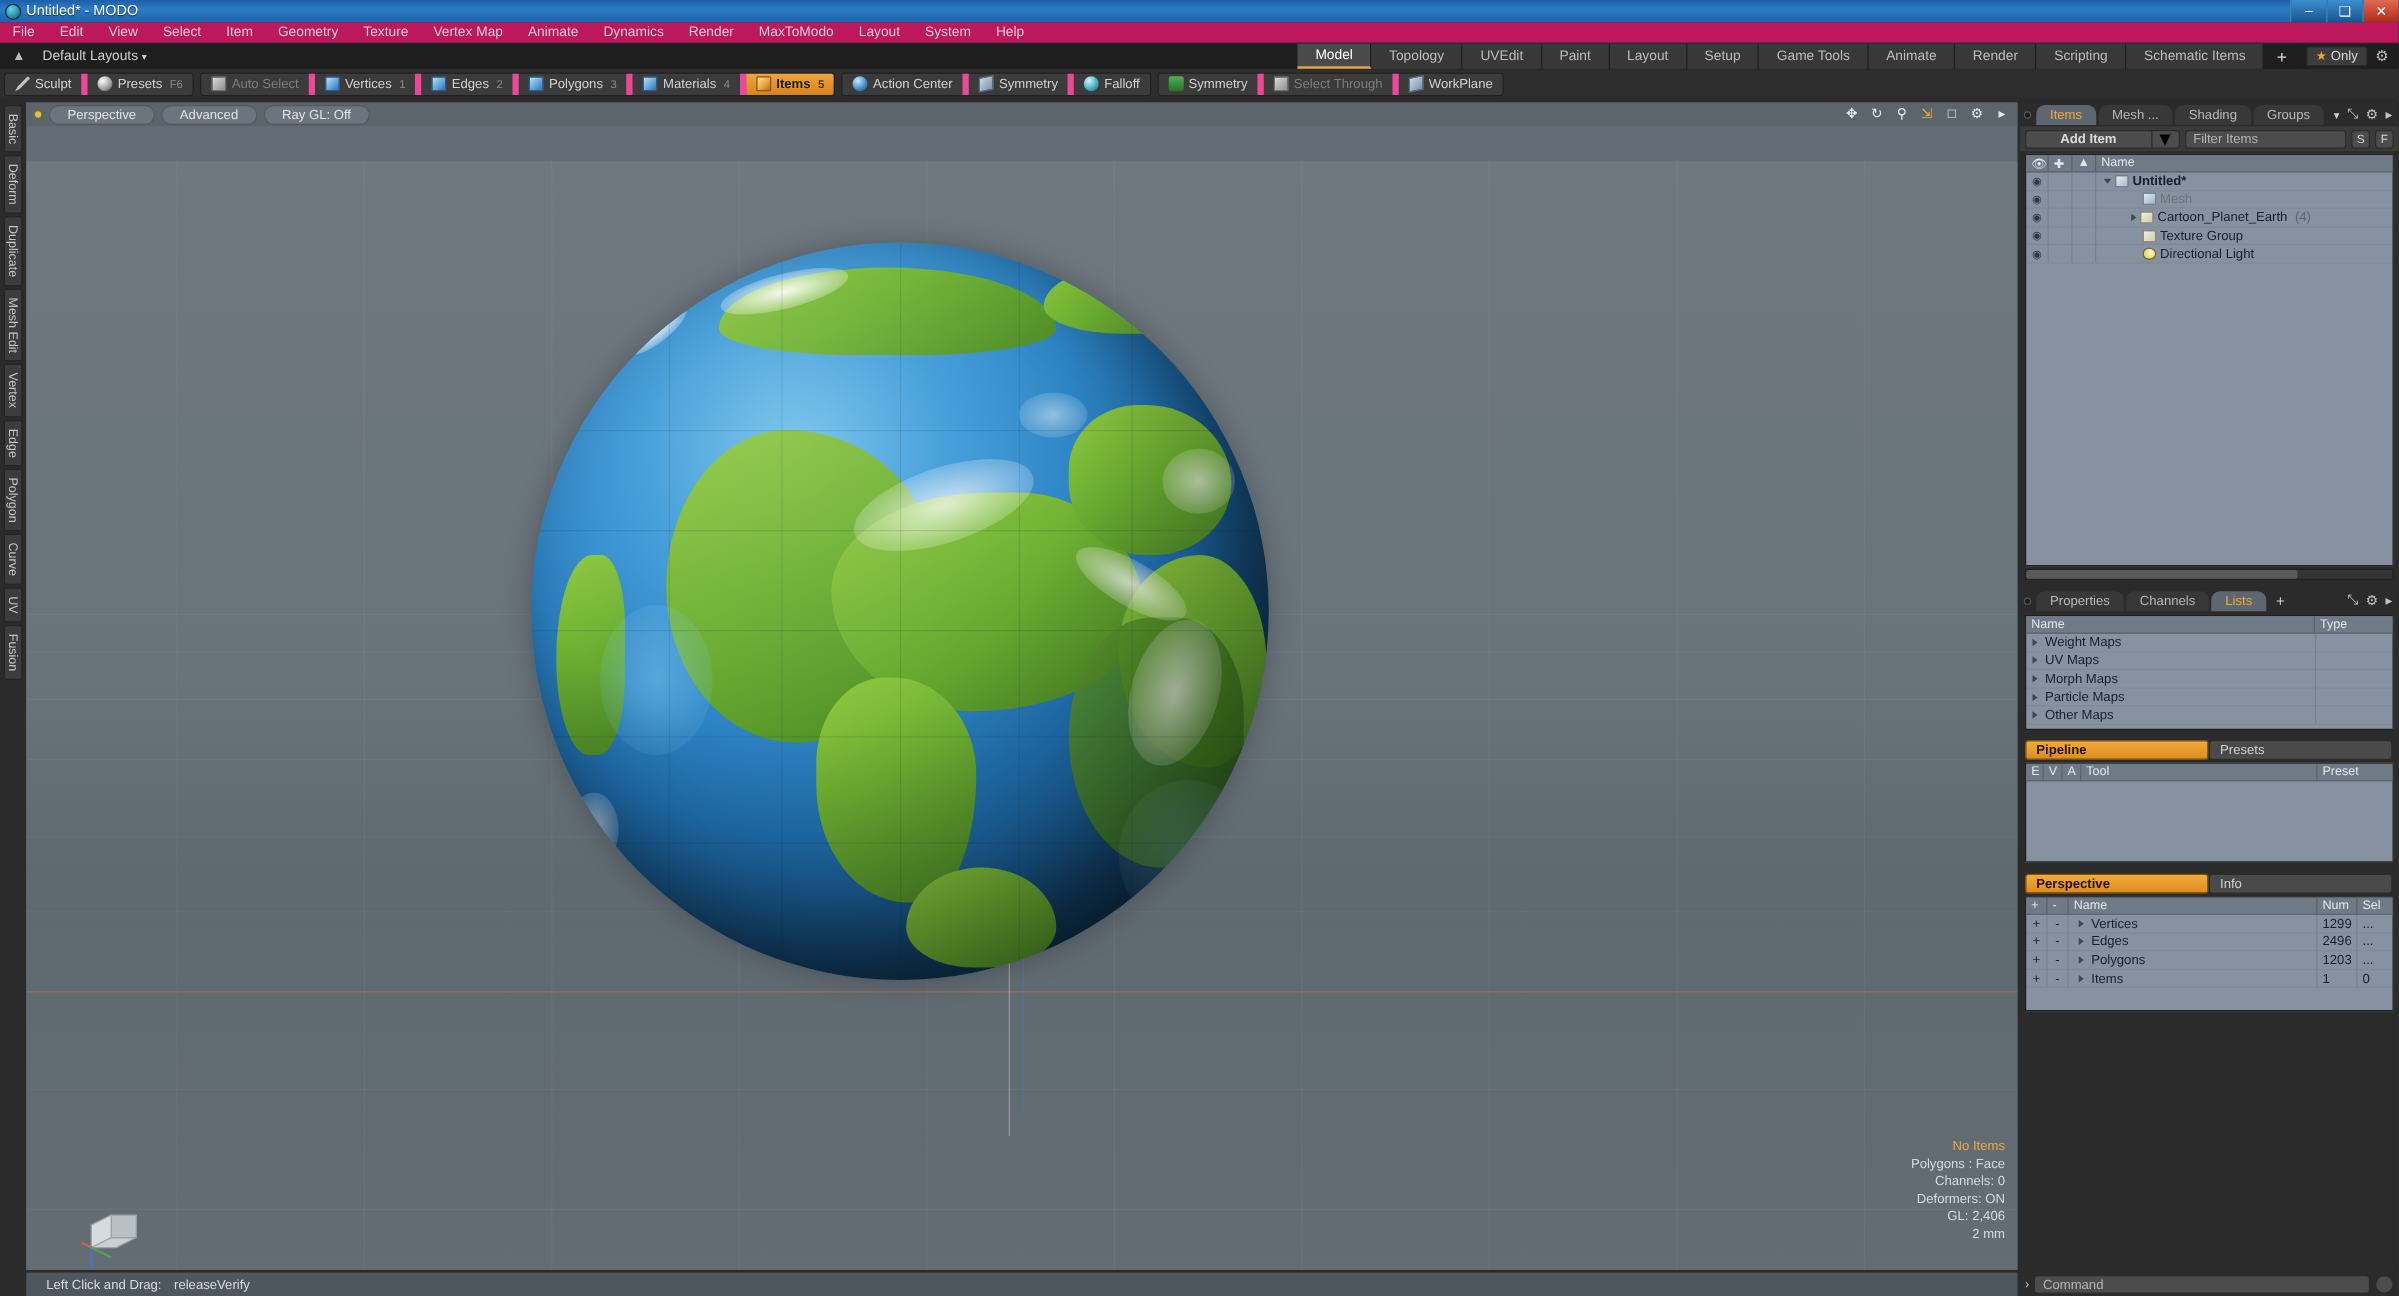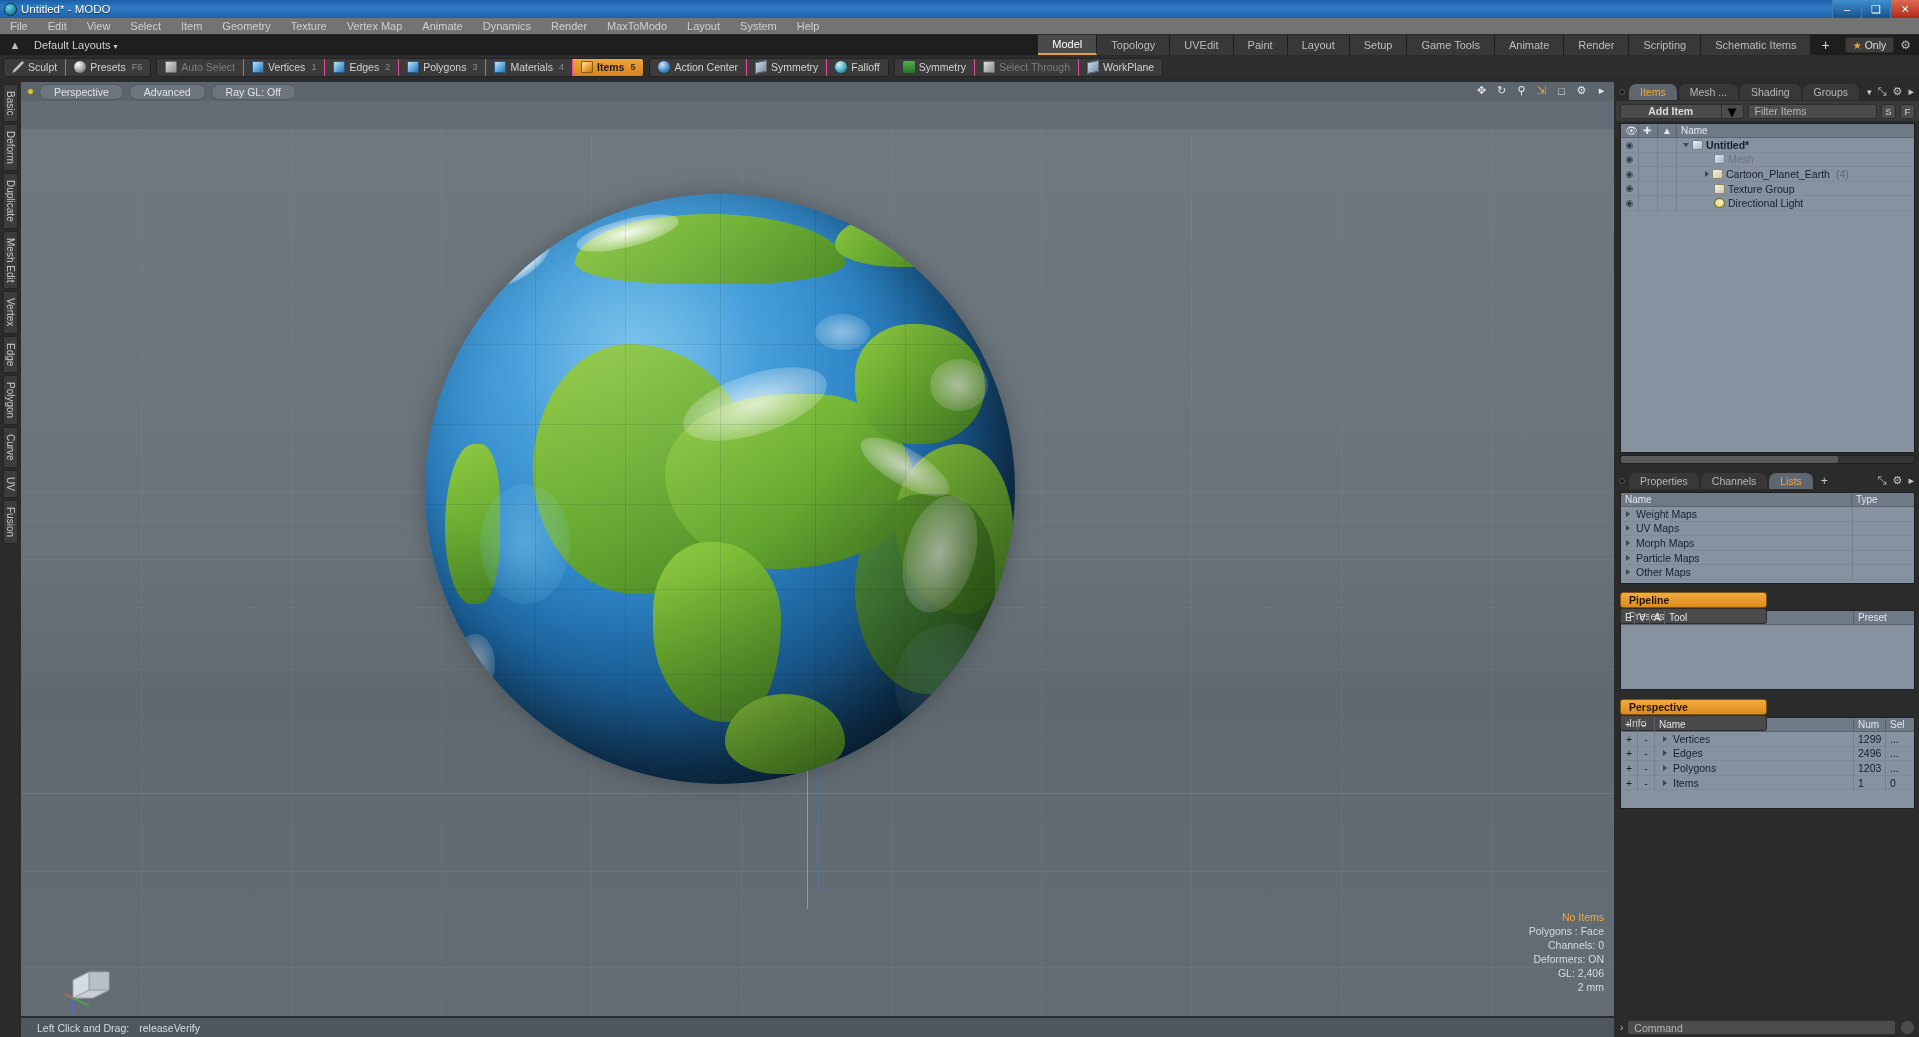--- a/index.html
+++ b/index.html
@@ -14,21 +14,21 @@
   #titlebar .tb-ico { width:13px;height:13px;margin:0 4px 0 4px;border-radius:50%;
     background:radial-gradient(circle at 35% 30%,#5fd8ef,#0a5a73);border:1px solid #0d2d3a; }
   #titlebar .tb-text { font-size:11.5px; text-shadow:0 1px 1px #00000099; }
   #win-btns { margin-left:auto; display:flex; height:18px; }
   #win-btns div { width:29px;height:18px;display:flex;align-items:center;justify-content:center;
      color:#fff;font-size:11px; background:linear-gradient(to bottom,#3e8fd0,#17538f); border-left:1px solid #3e7fb5;}
   #win-btns div.close { background:linear-gradient(to bottom,#e06a52,#b02a16); }
 
   
   #menubar { position:absolute; left:0; top:18px; width:1919px; height:17px;
-    background:#737373; display:flex; align-items:center; border-bottom:1px solid #2a2a2a; }
+    background:#be185d; display:flex; align-items:center; border-bottom:1px solid #2a2a2a; }
   #menubar .mi { padding:0 10px; font-size:11px; color:#cfcfcf; line-height:17px; cursor:default; }
 
   
   #layoutbar { position:absolute; left:0; top:35px; width:1919px; height:20px;
     background:#1e1e1e; display:flex; align-items:center; }
   #layoutbar .home-ico { width:18px;height:18px;margin-left:6px;display:flex;align-items:center;
     justify-content:center;color:#bbb;font-size:11px; }
   #layoutbar .deflay { margin-left:10px; font-size:11px; color:#cfcfcf; }
   #layoutbar .deflay .caret { font-size:8px; margin-left:3px; }
   #layout-tabs { margin-left:auto; display:flex; height:20px; align-items:stretch; }
@@ -41,21 +41,21 @@
     border-radius:2px;padding:1px 7px;font-size:10.5px;color:#ddd;margin-right:6px; }
   #onlybtn .star { color:#e8a33d; font-size:10px; }
   #gearbtn { color:#b9b9b9; font-size:12px; margin-right:8px; }
 
   
   #toolbar { position:absolute; left:0; top:56px; width:1919px; height:22px;
     background:#2e2e2e; display:flex; align-items:center; padding:0 3px; gap:0; }
   .tgroup { display:flex; align-items:center; height:19px;
     background:#3b3b3b; border:1px solid #222; border-radius:3px; margin-right:5px; overflow:hidden;}
   .tbtn { display:flex; align-items:center; gap:4px; height:19px; padding:0 8px;
-    font-size:10.5px; color:#d2d2d2; border-right:1px solid #ec4899; white-space:nowrap; }
+    font-size:10.5px; color:#d2d2d2; border-right:5px solid #ec4899; white-space:nowrap; }
   .tbtn:last-child { border-right:none; }
   .tbtn.active { background:linear-gradient(to bottom,#f0a83c,#d6801d); color:#1a1a1a; font-weight:bold;}
   .tbtn.dim { color:#7d7d7d; }
   .tbtn .num { color:#8c8c8c; font-size:9px; margin-left:2px;}
   .tbtn.active .num { color:#4a3008; }
   .ico { width:12px;height:12px;display:inline-block;position:relative;flex:none; }
   .ico.cube { background:linear-gradient(135deg,#dcdcdc 0%,#b4b4b4 50%,#8e8e8e 100%);
      border:1px solid #6d6d6d; border-radius:1px;}
   .ico.cubeblue { background:linear-gradient(135deg,#bfe0f5 0%,#63a9dd 55%,#2f6fae 100%);
      border:1px solid #2c5c85; border-radius:1px;}
@@ -147,21 +147,21 @@
   .tri { width:0;height:0;border-left:4px solid #3c4753;border-top:3px solid transparent;
      border-bottom:3px solid transparent; }
   .tri.down { border-left:3.5px solid transparent;border-right:3.5px solid transparent;
      border-top:4px solid #3c4753; border-bottom:none;}
   .tico { width:11px;height:10px;flex:none; }
   .tico.mesh { background:linear-gradient(135deg,#dfe9f2,#9fb4c6); border:1px solid #6e8296; border-radius:1px;}
   .tico.fold { background:linear-gradient(135deg,#f3f0e2,#cfc9ae); border:1px solid #8d876c; border-radius:1px 2px 2px 1px;}
   .tico.light { background:radial-gradient(circle at 60% 40%,#fff6c4,#d8c850); border-radius:50%; border:1px solid #6f6a2c;}
   .tico.scene { background:linear-gradient(135deg,#e8edf2,#aab8c6); border:1px solid #6e7c8a; border-radius:1px;}
 
-  .subhdr { display:flex; height:16px; margin:3px 4px 0 4px;flex-direction:column; }
+  .subhdr { display:flex; height:16px; margin:3px 4px 0 4px; }
   .subhdr .st { font-size:10.5px; padding:1px 8px; border-radius:3px; color:#cfcfcf;
      background:#4a4a4a; border:1px solid #2c2c2c; display:flex;align-items:center; }
   .subhdr .st.active { background:linear-gradient(to bottom,#f3ab3c,#dc8c1e); color:#241403; font-weight:bold;
      border:1px solid #7e5510; }
 
   #statusbar { position:absolute; left:21px; top:1018px; width:1593px; height:19px;
     background:#4e565e; display:flex; align-items:center; padding-left:16px;
     font-size:10.5px; color:#d8dce0; }
   #cmdline { position:absolute; left:1616px; top:1018px; width:303px; height:19px;
     background:#2b2b2b; display:flex; align-items:center; gap:4px; padding:0 4px; }

